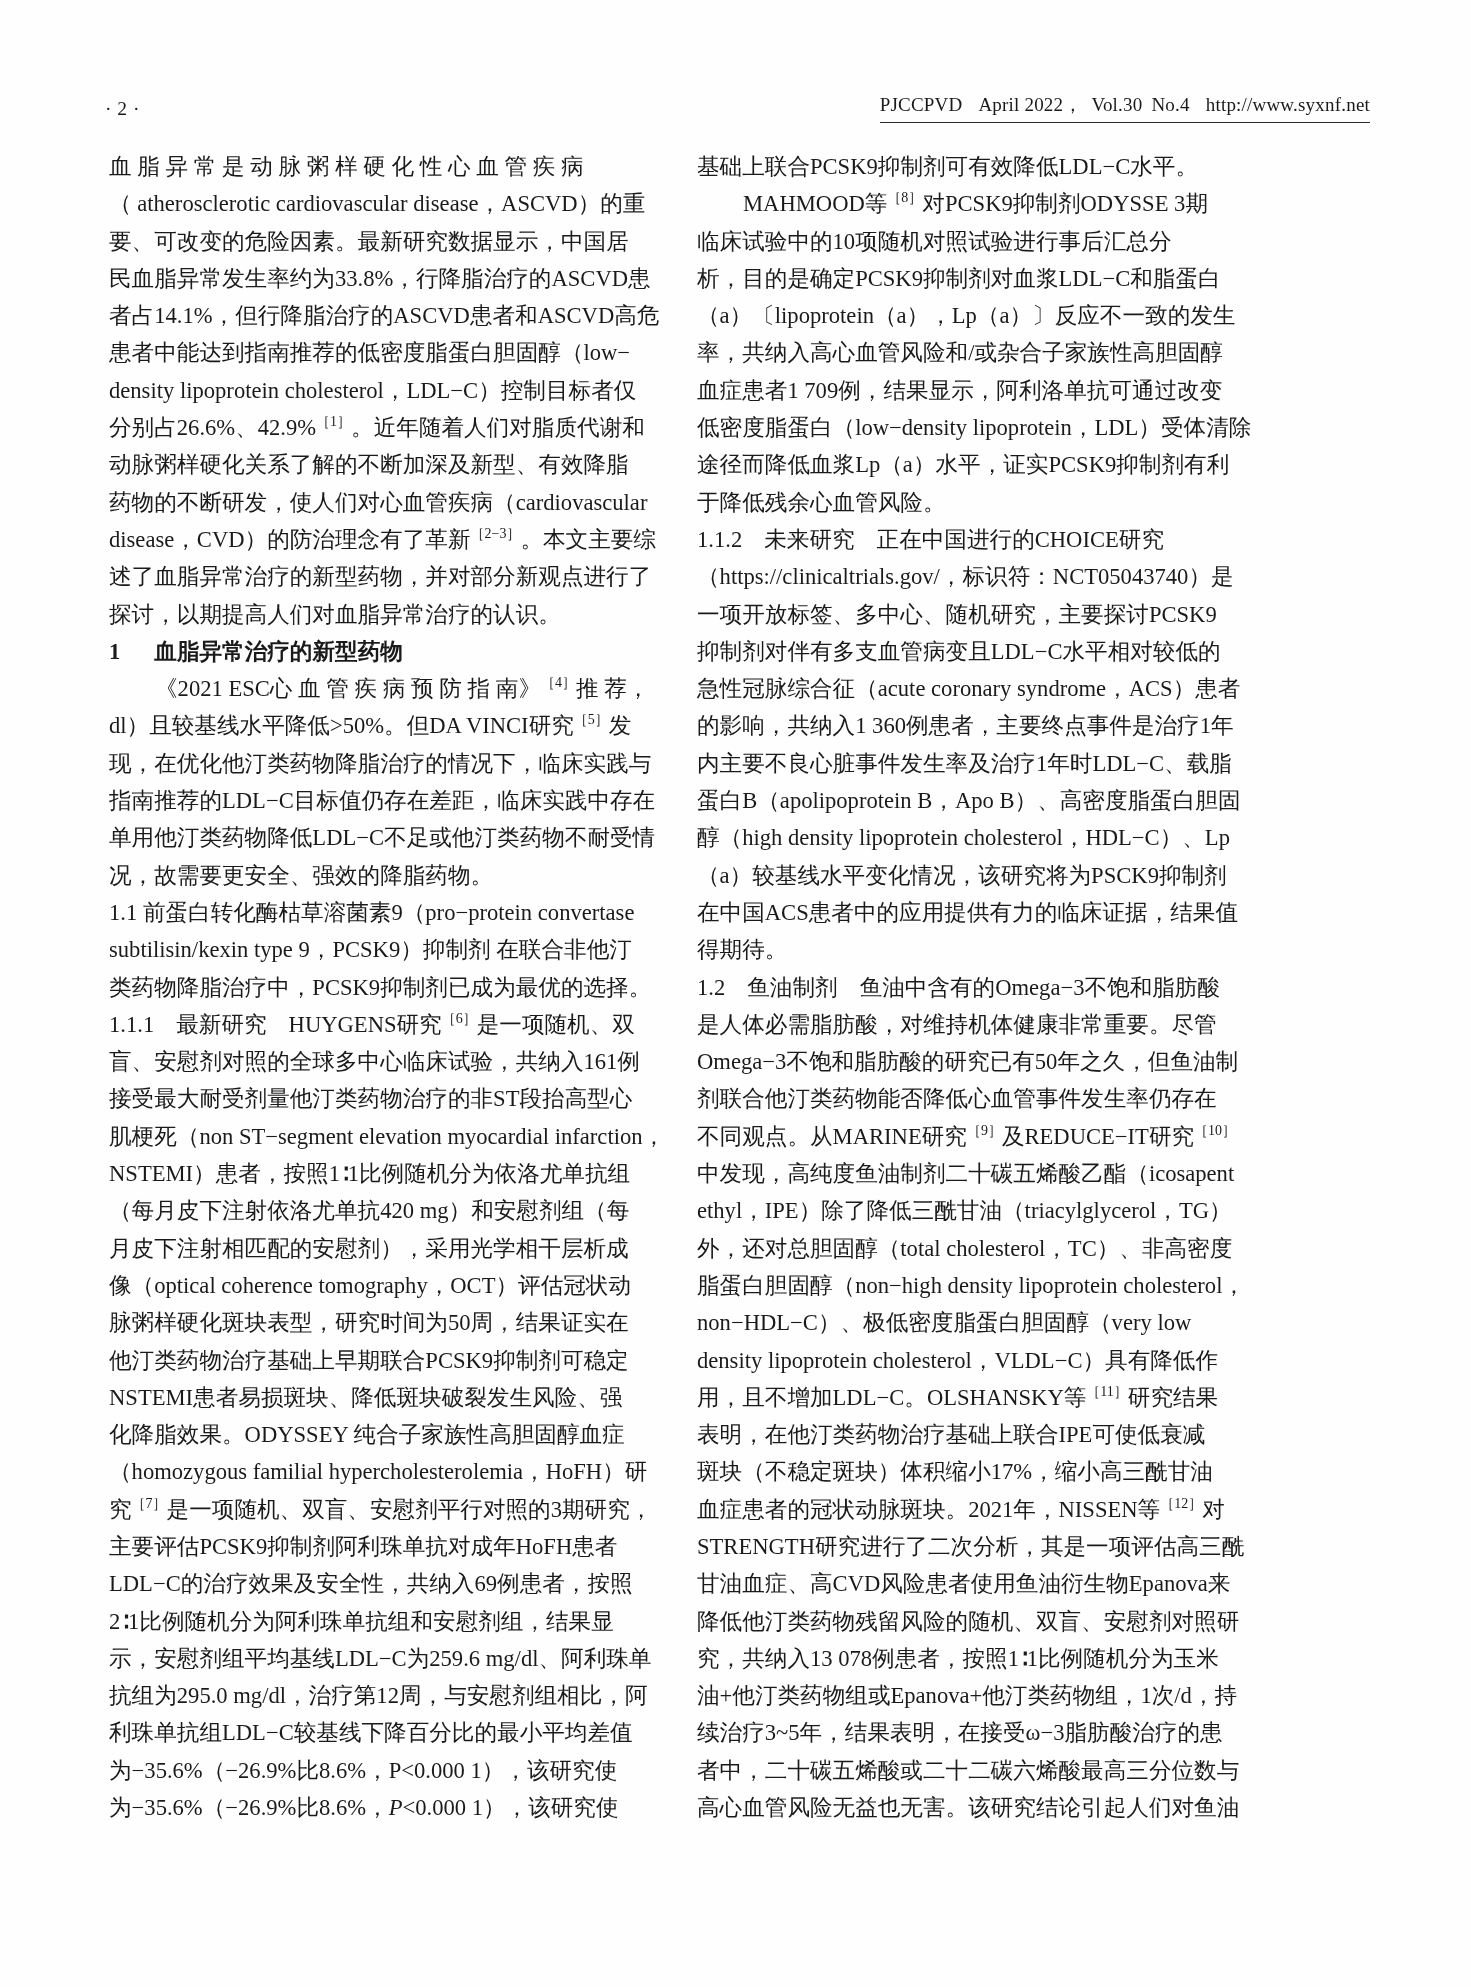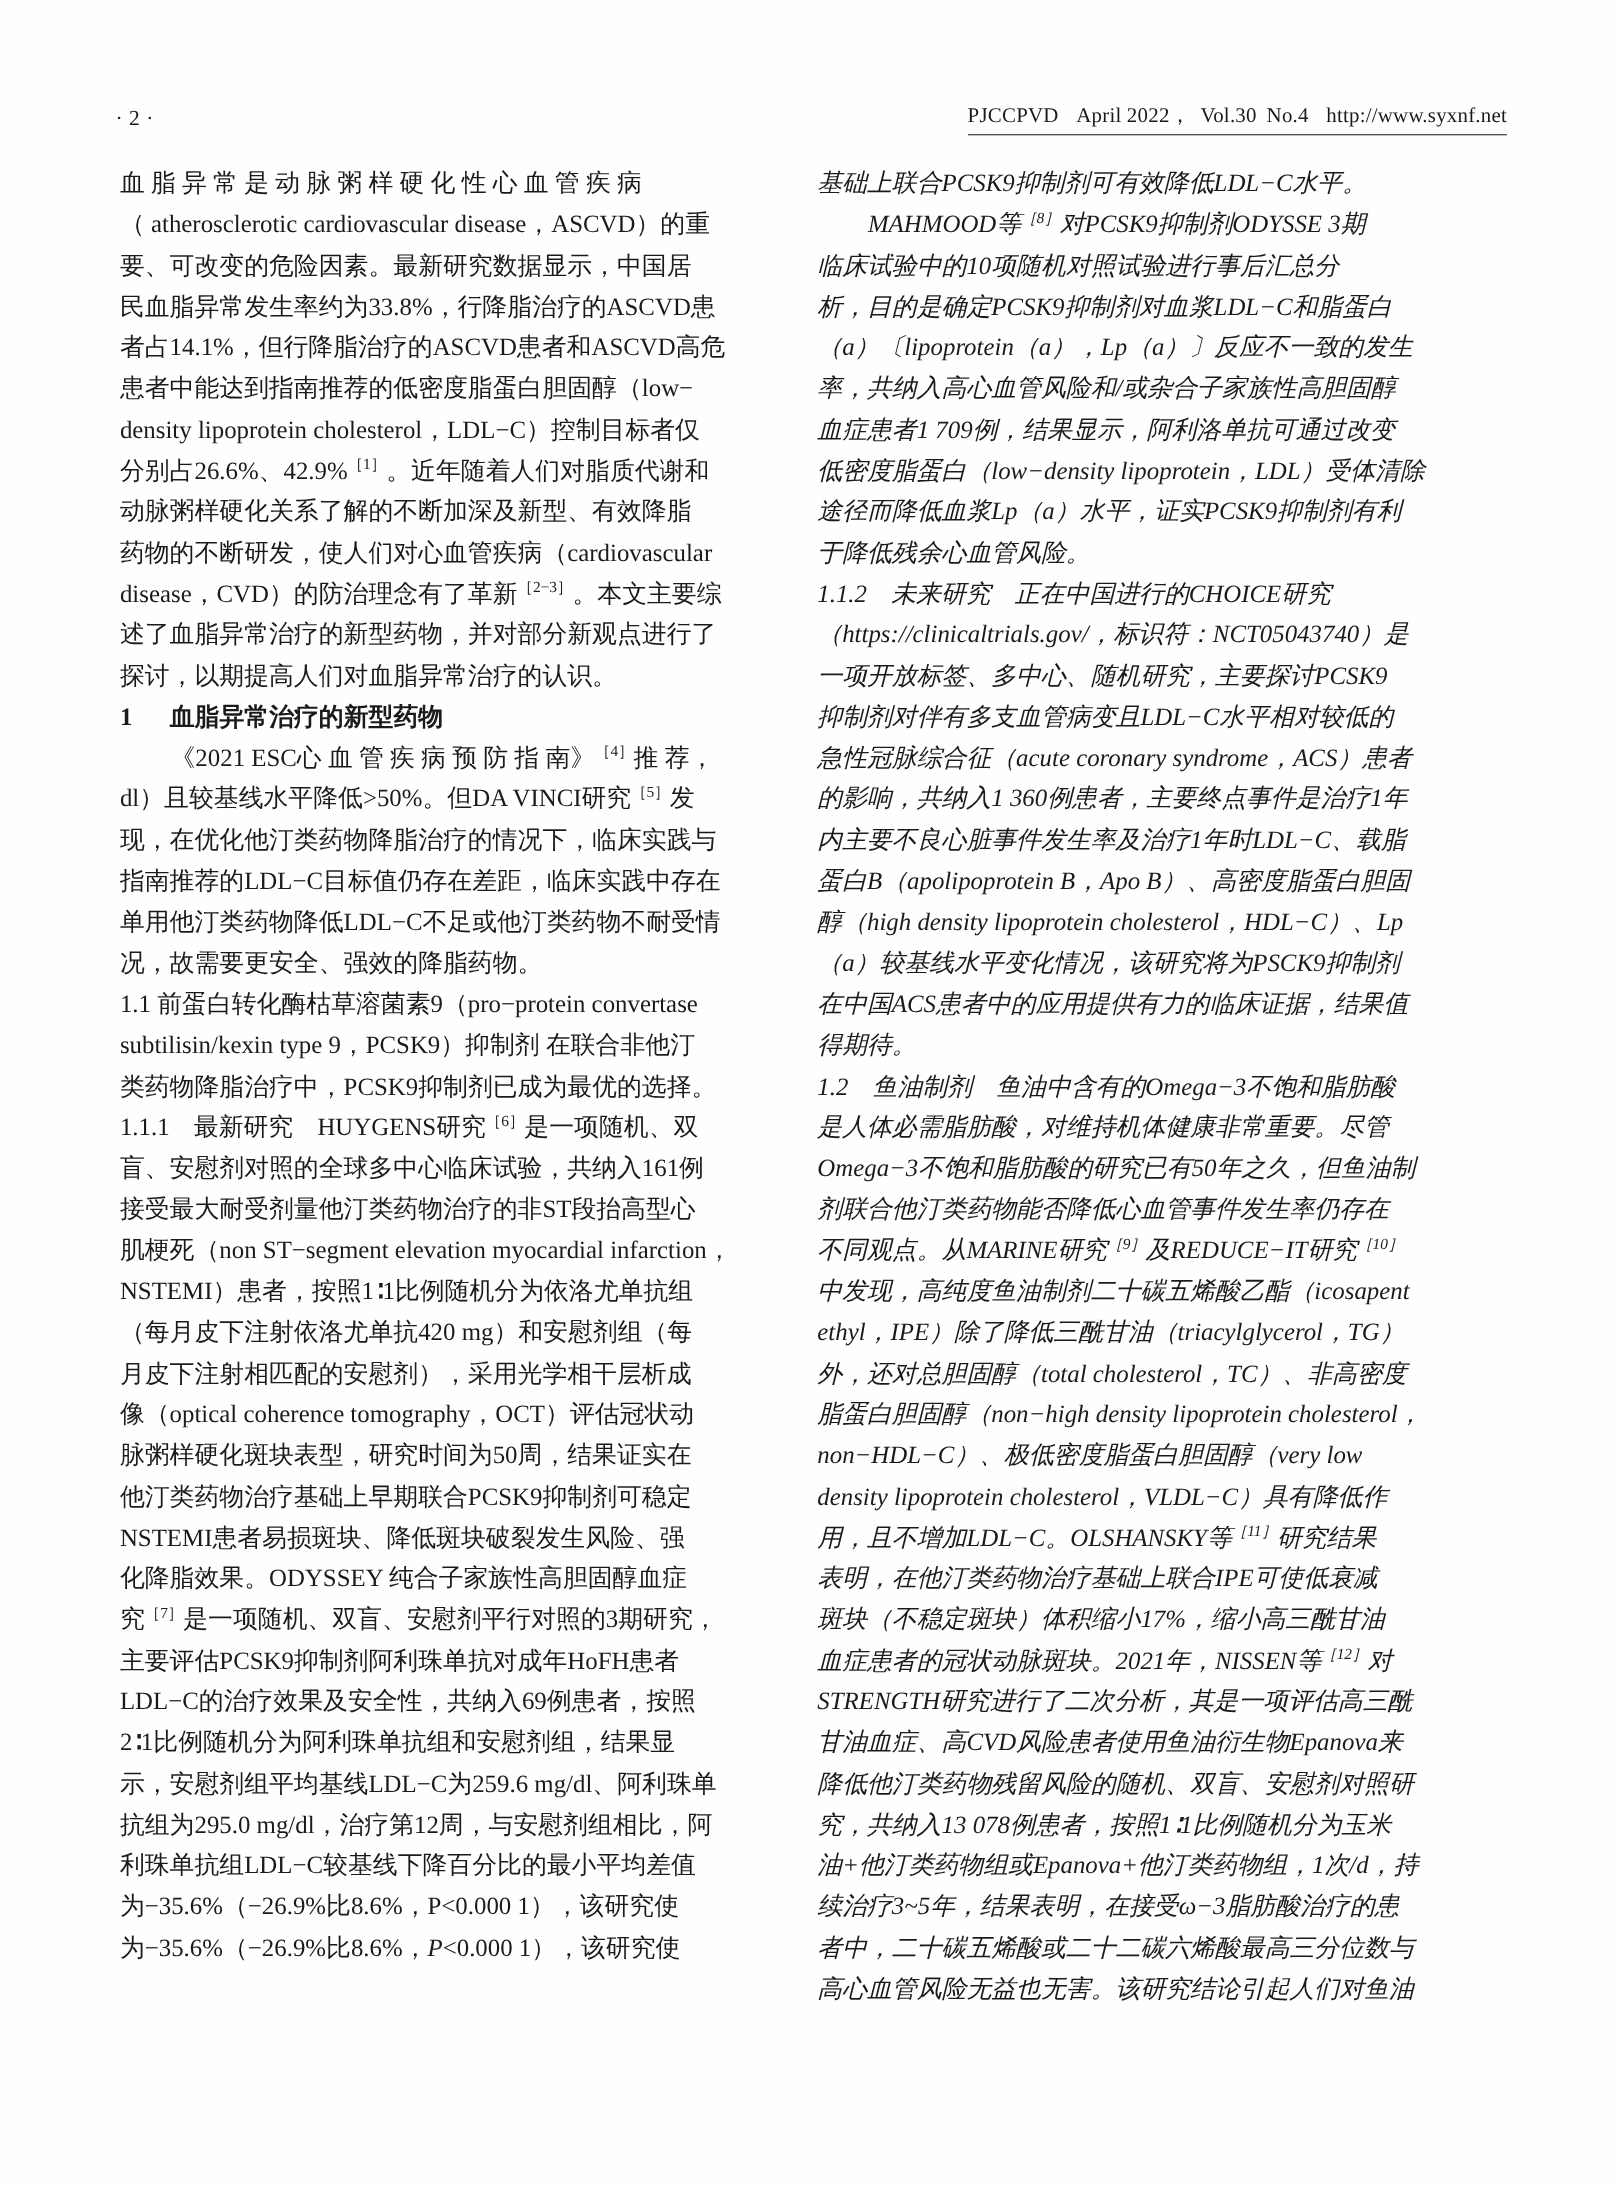--- a/index.html
+++ b/index.html
@@ -66,21 +66,21 @@
     width: 1265px;
     height: 1790px;
   }
   .col {
     position: absolute;
     top: 0;
     width: 470px;
     height: 1790px;
   }
   .col-left  { left: 4px; }
-  .col-right { left: 638px; font-style: italic; }
+  .col-right { left: 592px; }
 
   
   .ln {
     display: block;
     font-size: 22.6px;
     line-height: 37.3px;
     height: 37.3px;
     white-space: nowrap;
     color: #1a1a1a;
     letter-spacing: 0;
@@ -165,20 +165,21 @@
         <div class="ln">接受最大耐受剂量他汀类药物治疗的非ST段抬高型心</div>
         <div class="ln">肌梗死（non ST−segment elevation myocardial infarction，</div>
         <div class="ln">NSTEMI）患者，按照1∶1比例随机分为依洛尤单抗组</div>
         <div class="ln">（每月皮下注射依洛尤单抗420 mg）和安慰剂组（每</div>
         <div class="ln">月皮下注射相匹配的安慰剂），采用光学相干层析成</div>
         <div class="ln">像（optical coherence tomography，OCT）评估冠状动</div>
         <div class="ln">脉粥样硬化斑块表型，研究时间为50周，结果证实在</div>
         <div class="ln">他汀类药物治疗基础上早期联合PCSK9抑制剂可稳定</div>
         <div class="ln">NSTEMI患者易损斑块、降低斑块破裂发生风险、强</div>
         <div class="ln">化降脂效果。ODYSSEY 纯合子家族性高胆固醇血症</div>
+        <div class="ln">（homozygous familial hypercholesterolemia，HoFH）研</div>
         <div class="ln">究<sup>［7］</sup>是一项随机、双盲、安慰剂平行对照的3期研究，</div>
         <div class="ln">主要评估PCSK9抑制剂阿利珠单抗对成年HoFH患者</div>
         <div class="ln">LDL−C的治疗效果及安全性，共纳入69例患者，按照</div>
         <div class="ln">2∶1比例随机分为阿利珠单抗组和安慰剂组，结果显</div>
         <div class="ln">示，安慰剂组平均基线LDL−C为259.6 mg/dl、阿利珠单</div>
         <div class="ln">抗组为295.0 mg/dl，治疗第12周，与安慰剂组相比，阿</div>
         <div class="ln">利珠单抗组LDL−C较基线下降百分比的最小平均差值</div>
         <div class="ln">为−35.6%（−26.9%比8.6%，P&lt;0.000 1），该研究使</div>
         <div class="ln">为−35.6%（−26.9%比8.6%，<span class="ital">P</span>&lt;0.000 1），该研究使</div>
         <div class="ln last"></div>

